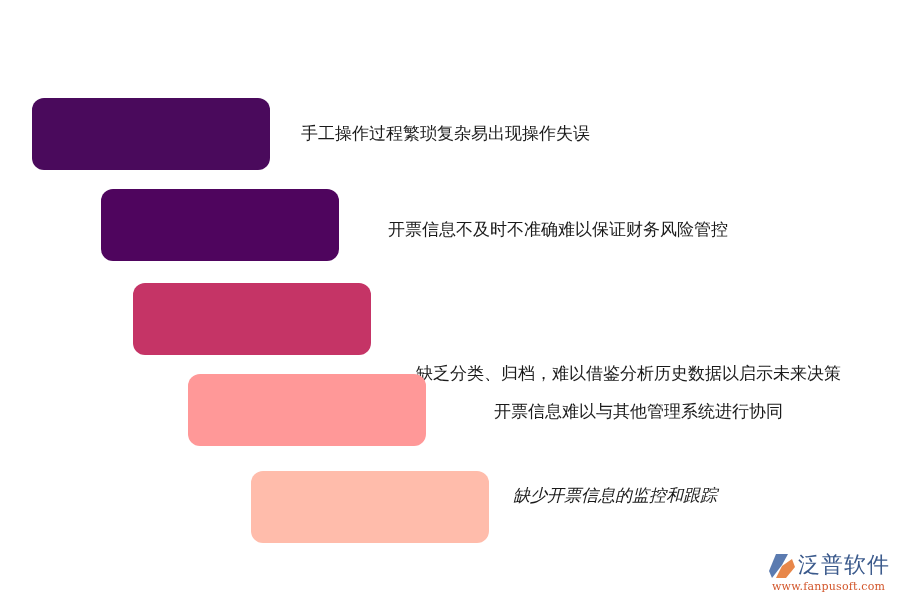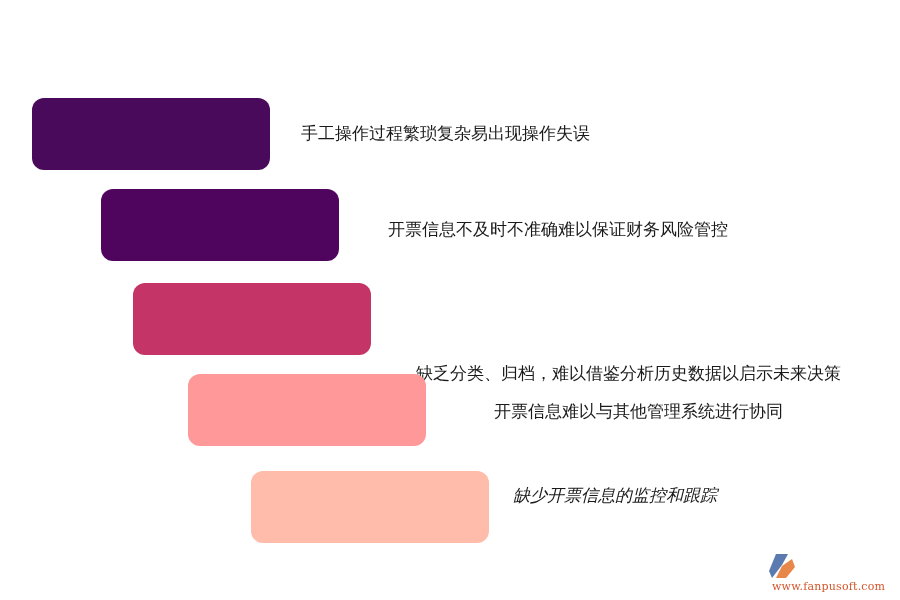--- a/index.html
+++ b/index.html
@@ -43,14 +43,15 @@
 
   <div class="step-box" style="left:251px;top:471px;background:#ffbcab;"></div>
   <div class="step-text" style="left:513px;top:485px;font-style:italic;">缺少开票信息的监控和跟踪</div>
 </div>
 
 <div class="logo">
   <svg class="logo-mark" viewBox="0 0 28 26">
     <polygon points="8,1 20,1 14,12 4,25 1,18" fill="#5b7bb0"></polygon>
     <polygon points="14,13 24,6 27,14 18,25 8,25" fill="#e8874a"></polygon>
   </svg>
+  <div class="logo-name">泛普软件</div>
   <div class="logo-url">www.fanpusoft.com</div>
 </div>
 
 </body></html>

